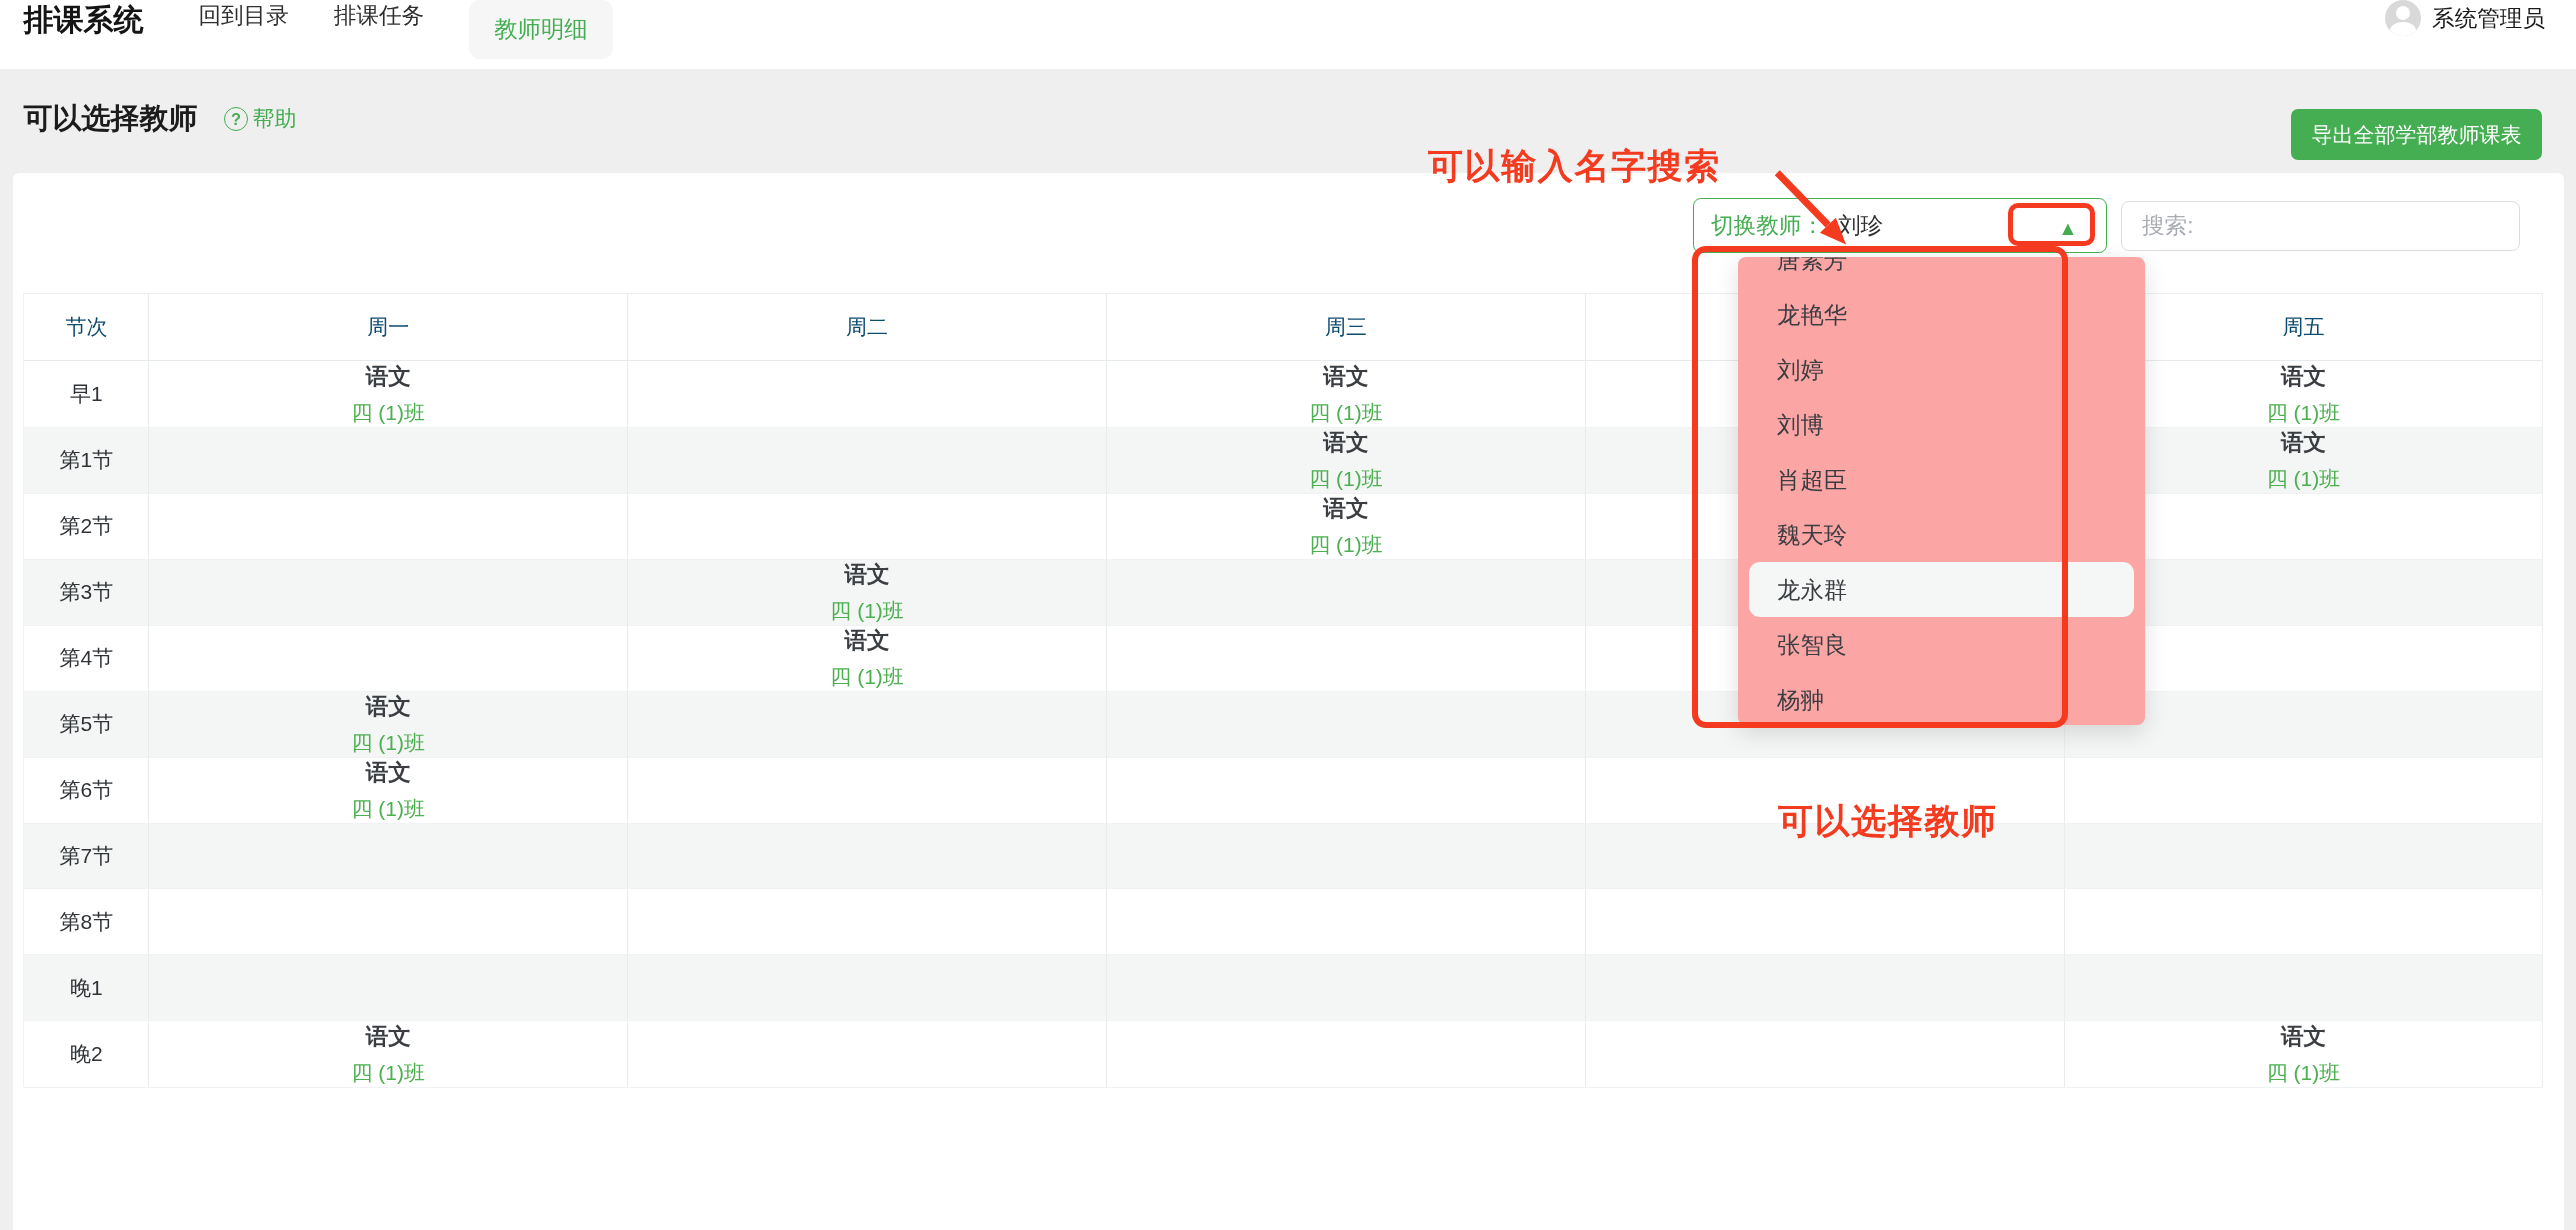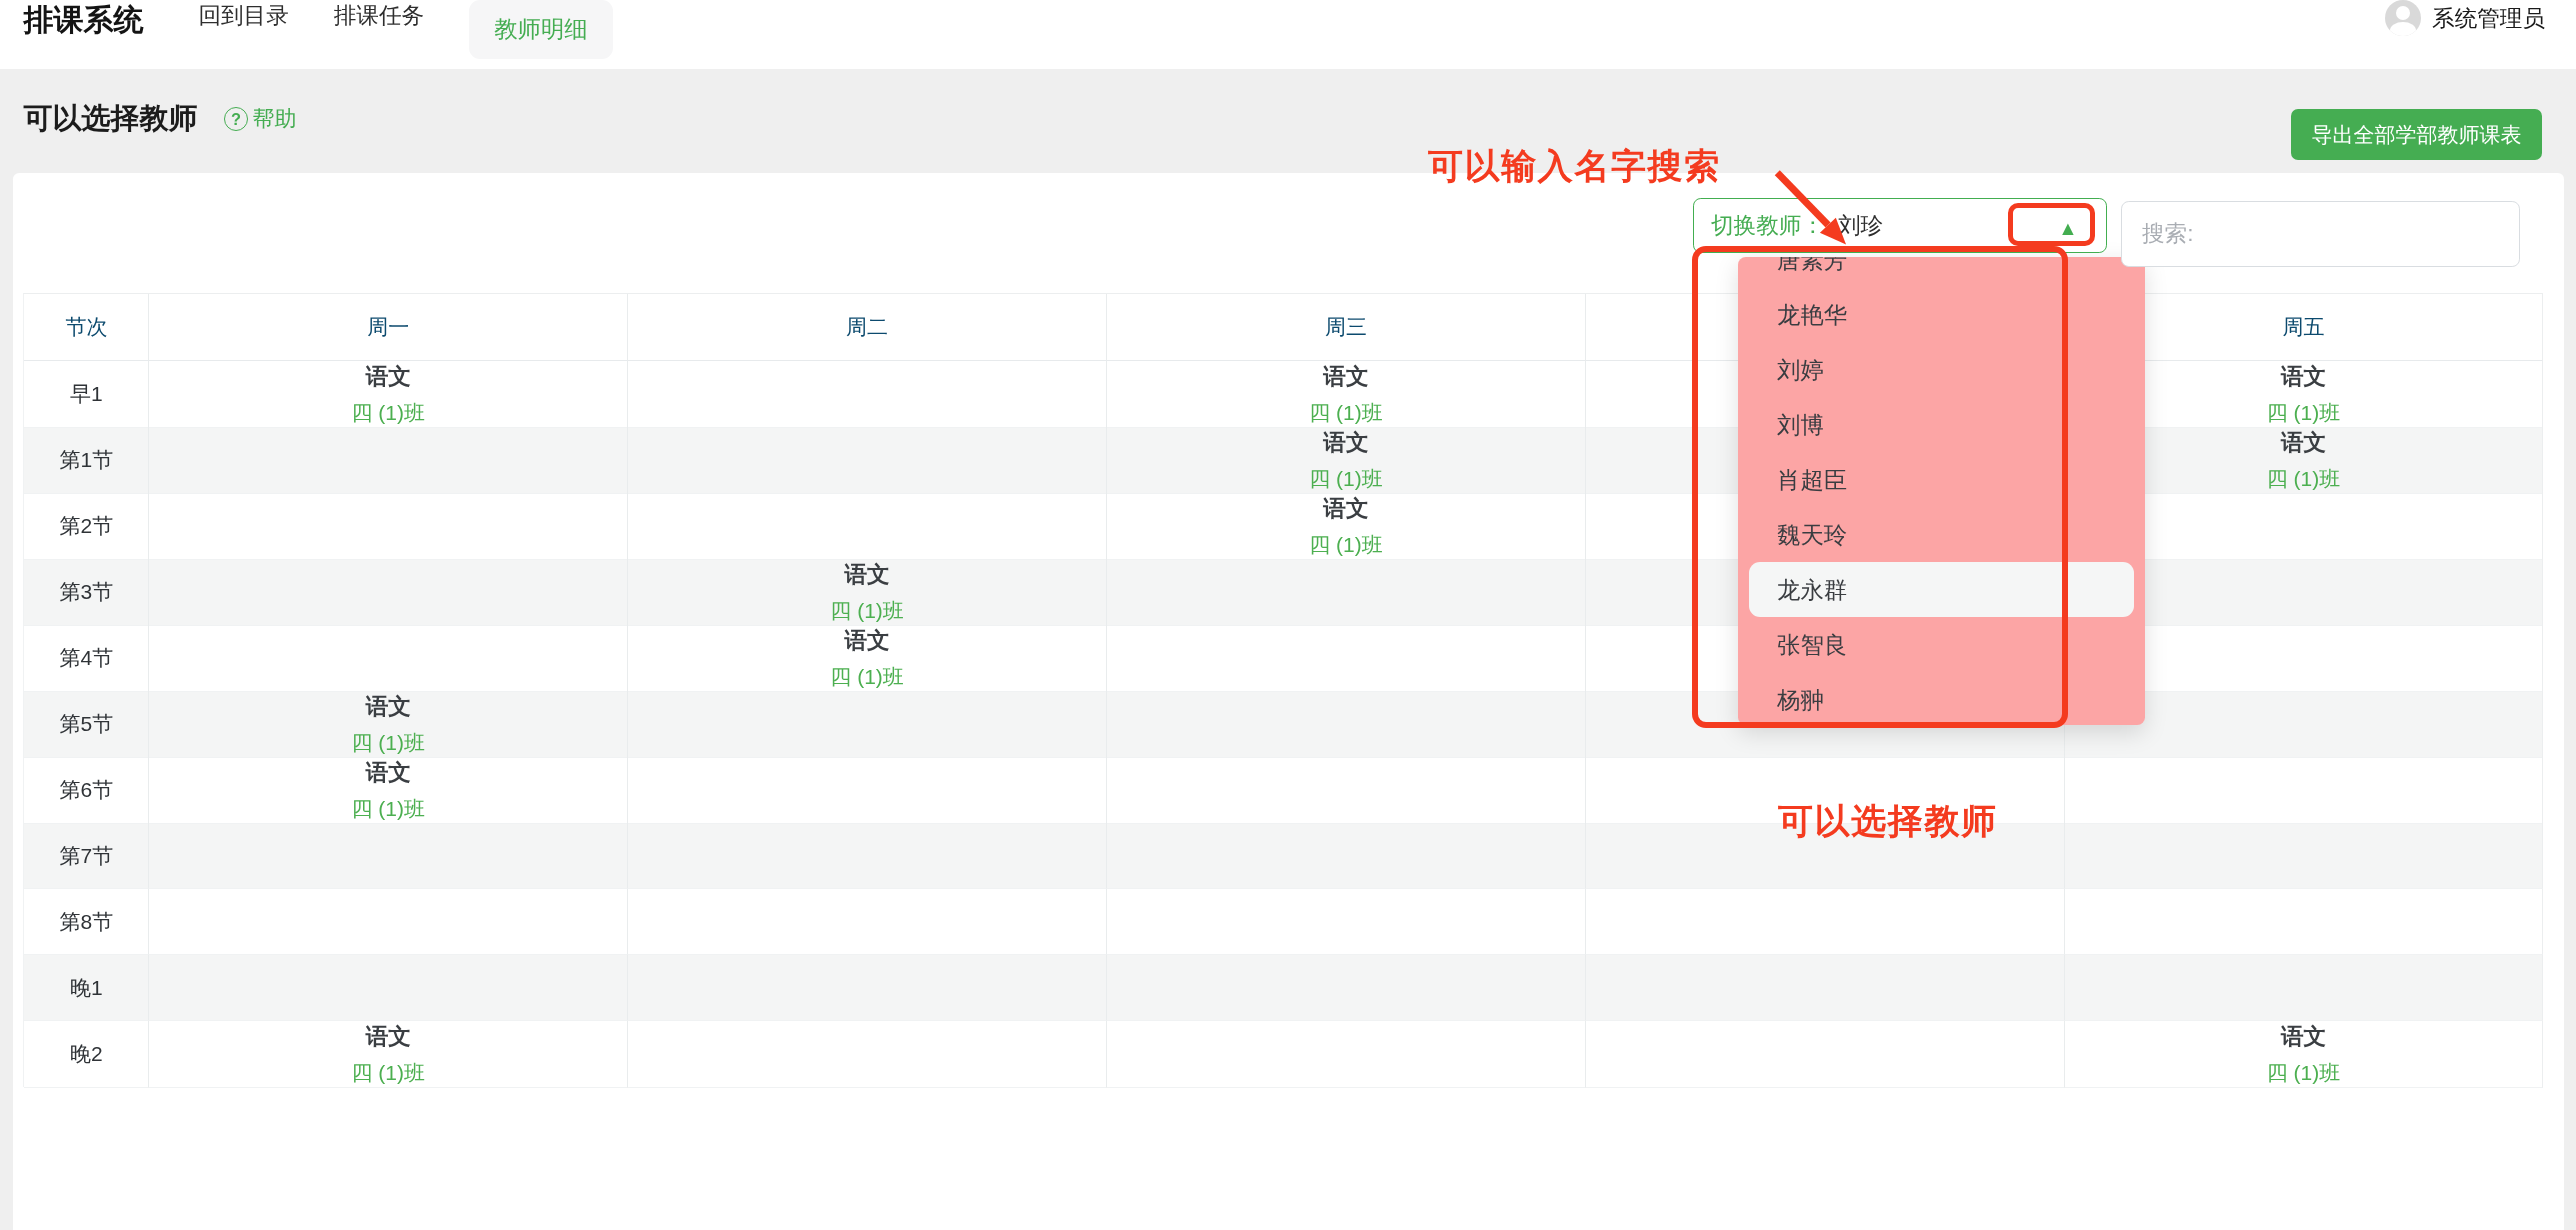--- a/index.html
+++ b/index.html
@@ -63,21 +63,21 @@
     background:#fff; border:1.9px solid #42ae50; border-radius:7.8px;
     display:flex; align-items:center; padding-left:17px; z-index:21; cursor:pointer;
   }
   .combobox .lbl { font-size:22.6px; color:#45ad52; }
   .combobox .val { font-size:22.6px; color:#2d2d2d; margin-left:14px; }
   .caret {
     position:absolute; left:2054px; top:217px; width:28px; height:22px;
     font-size:19.5px; color:#43ad50; text-align:center; line-height:22px; z-index:22;
   }
   .search-box {
-    position:absolute; left:2121px; top:201px; width:399px; height:66px;
+    position:absolute; left:2121px; top:201px; width:399px; height:50px;
     border:1.6px solid #d9dde1; border-radius:7.8px; background:#fff;
     font-size:22.6px; color:#333; padding-left:20px; z-index:21; font-family:inherit; outline:none;
   }
   .search-box::placeholder { color:#a9adb3; }
 
   
   .table {
     position:absolute; left:23.4px; top:293px; width:2520px; z-index:2;
     border-top:0.8px solid #eceeef; border-left:0.8px solid #f0f2f3;
   }

